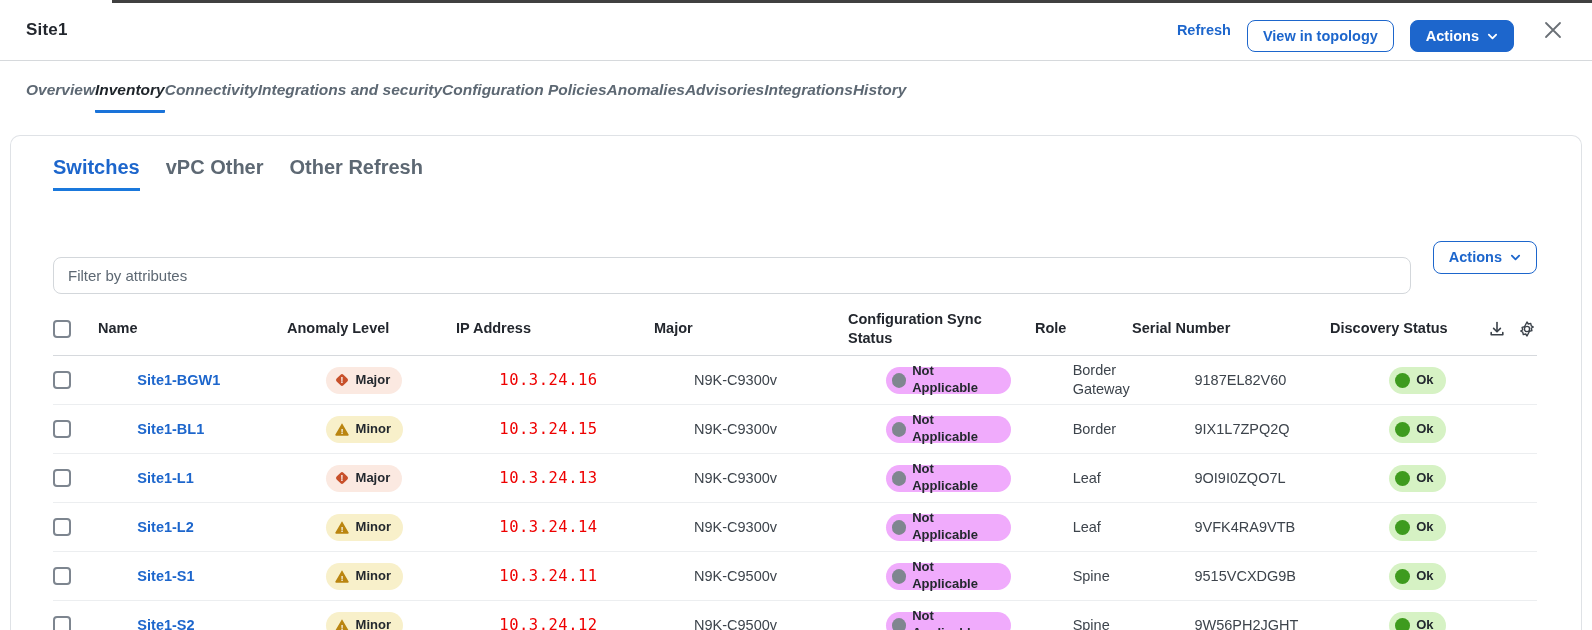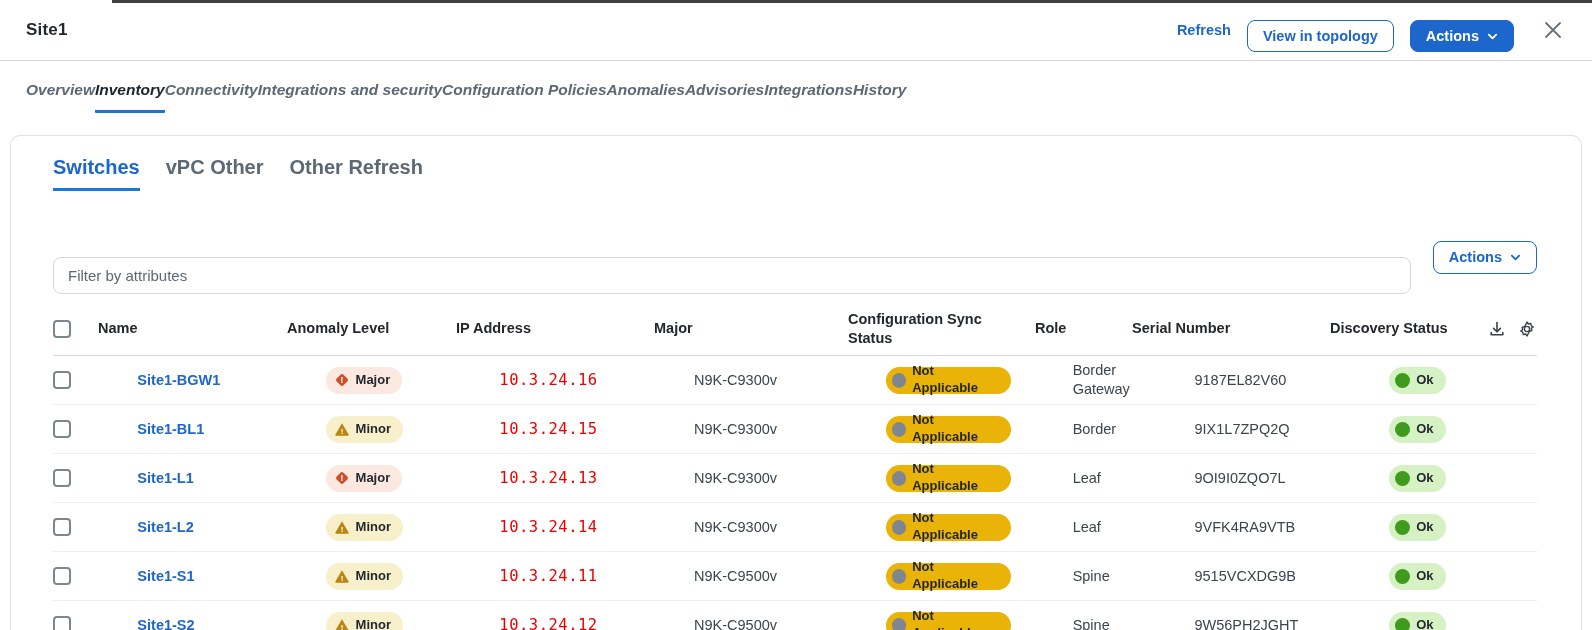--- a/index.html
+++ b/index.html
@@ -71,21 +71,21 @@
   .badge{display:inline-flex;align-items:center;gap:6px;height:27px;padding:0 12px 0 8px;border-radius:14px;font-size:13px;font-weight:700;color:#23282e;}
   .badge .b-icon{display:none;width:16px;height:16px;}
   .badge .b-icon svg{display:block;}
   .badge.major{background:#fbe9e1;}
   .badge.minor{background:#f8f0ca;}
   .badge.major .icon-major{display:block;}
   .badge.minor .icon-minor{display:block;}
 
   .pill{display:inline-flex;align-items:center;gap:6px;height:27px;padding:0 12px 0 6px;border-radius:14px;font-size:13px;font-weight:700;color:#23282e;}
   .pill .dot{width:15px;height:15px;border-radius:50%;}
-  .pill.na{background:#eab308;}
+  .pill.na{background:#f0abfc;}
   .pill.na .dot{background:#7f868f;}
   .pill.ok{background:#d6f2c4;}
   .pill.ok .dot{background:#3e9b1e;}
 
   .hicon{width:20px;height:20px;display:flex;align-items:center;justify-content:center;cursor:pointer;color:#3a4149;}
   .hicon svg{display:block;}
 </style>
 </head>
 <body>
 

